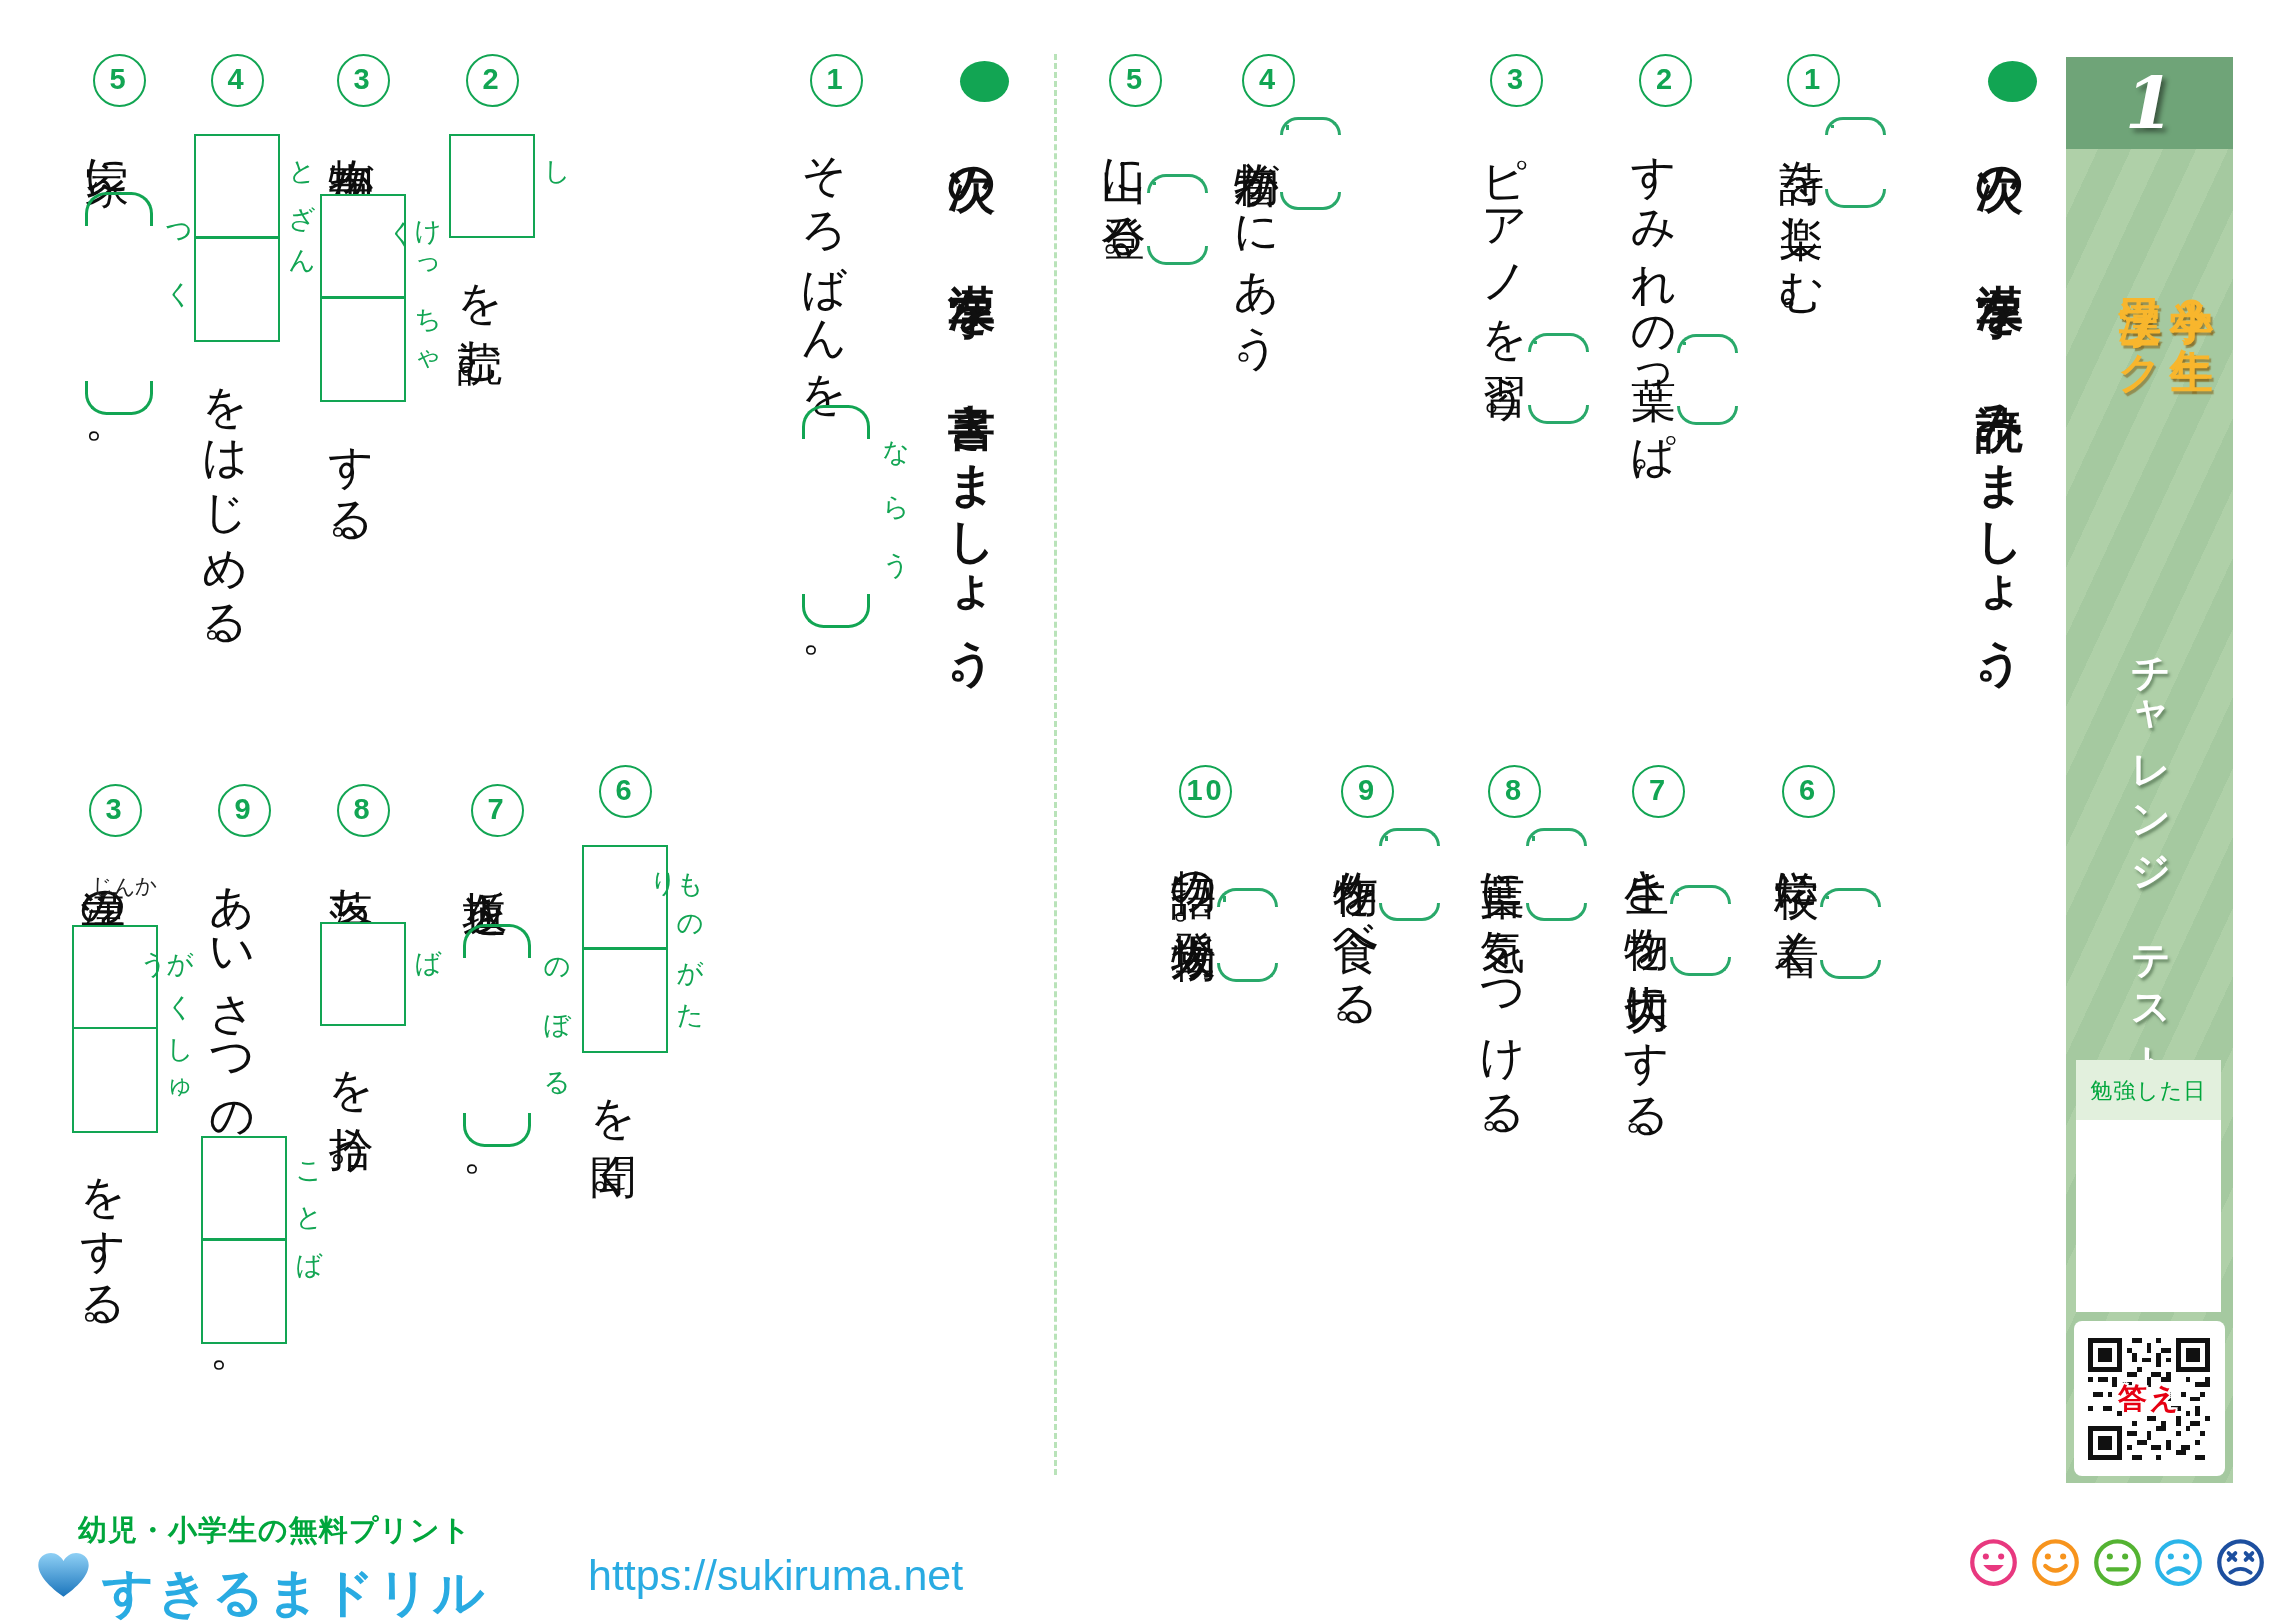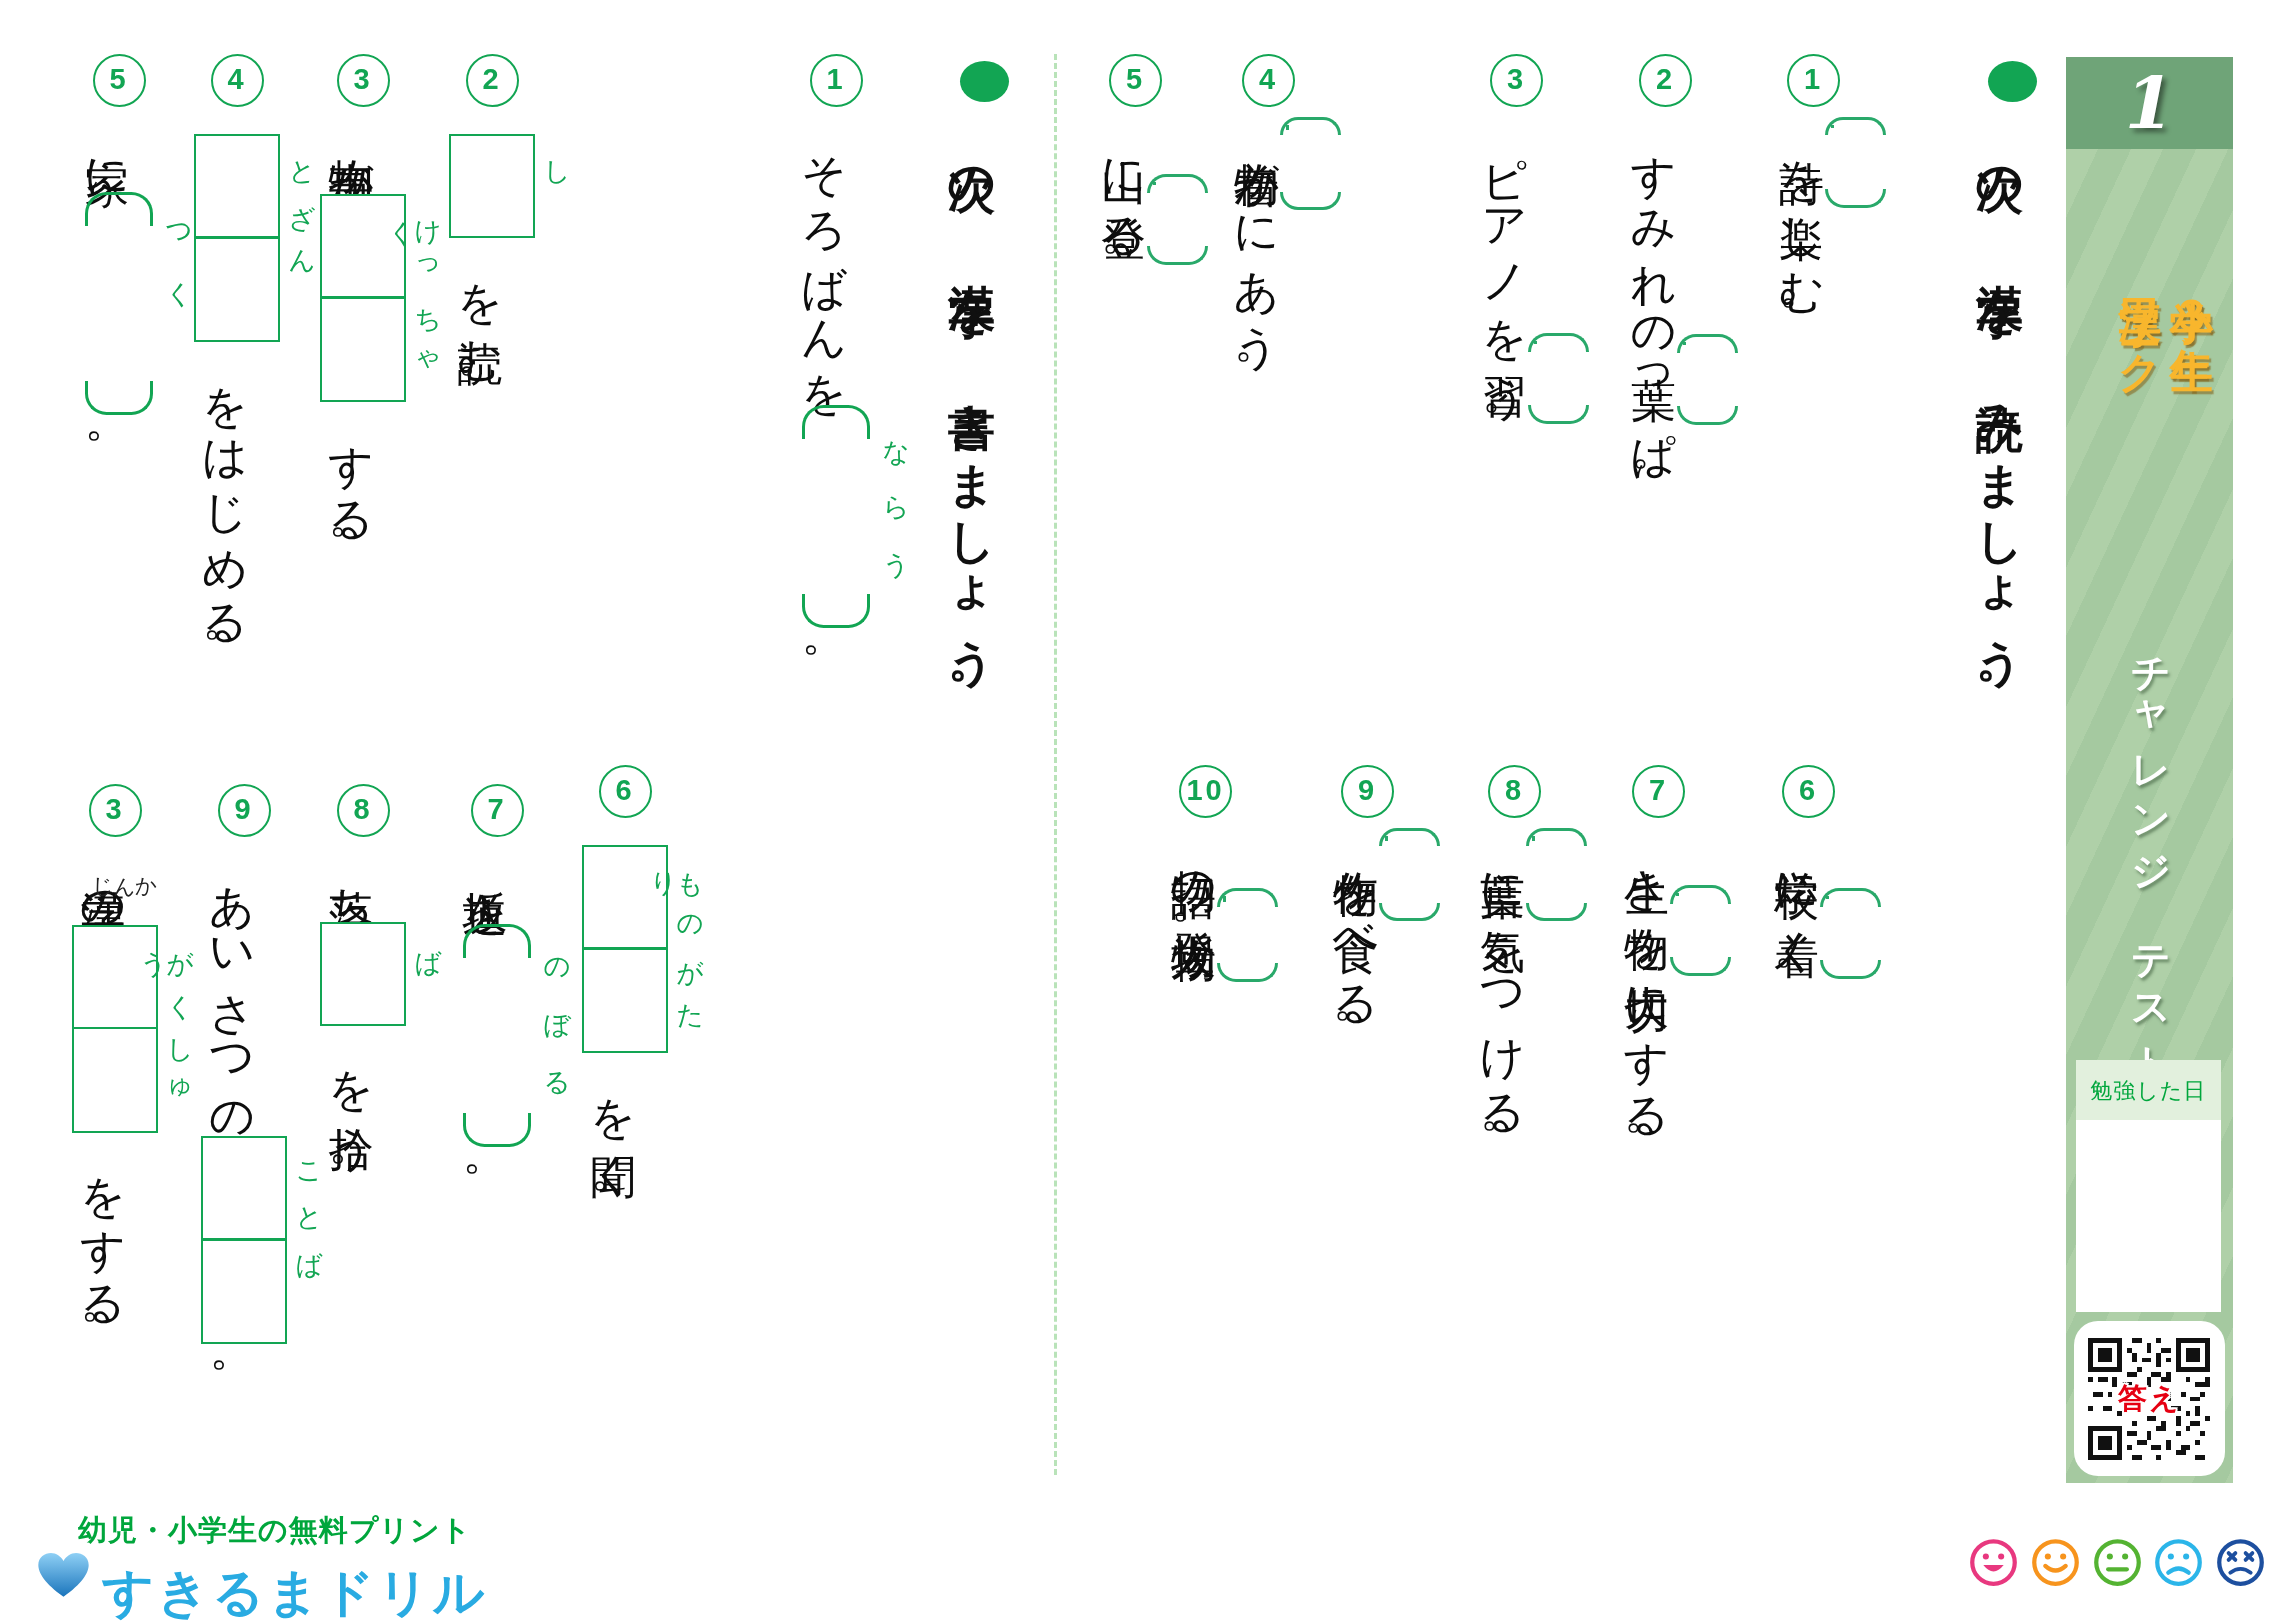--- a/index.html
+++ b/index.html
@@ -71,21 +71,21 @@
         font-size:43px;font-weight:700;color:var(--yellow);line-height:1.2;letter-spacing:2px;
         text-shadow:2px 2.9px 1px rgba(130,95,20,.55);}
   .banner-sub{position:absolute;top:480px;right:55px;writing-mode:vertical-rl;height:470px;
         font-size:39px;font-weight:700;color:#fff;letter-spacing:4.9px;
         text-shadow:2px 2.9px 2.9px rgba(45,75,45,.5);}
   .study-box{position:absolute;left:9.8px;width:145px;top:911px;height:61px;background:#e2f0dd;
         display:flex;align-items:center;justify-content:center;}
   .study-label{font-size:22px;font-weight:400;color:#00a63c;letter-spacing:1px;}
   .study-blank{position:absolute;left:9.8px;width:145px;top:971px;height:192px;background:#fff;}
   .qr-card{position:absolute;left:7.8px;width:151px;top:1172px;height:155px;background:#fff;
-        border-radius:24px;display:flex;align-items:center;justify-content:center;}
+        border-radius:8px;display:flex;align-items:center;justify-content:center;}
   .qr-wrap{position:relative;width:122px;height:122px;}
   .qr-answer{position:absolute;left:50%;top:50%;transform:translate(-50%,-50%);
         color:var(--red);font-size:29px;font-weight:700;letter-spacing:2px;white-space:nowrap;
         text-shadow:-2px 0 #fff,2px 0 #fff,0 -2px #fff,0 2px #fff,-2px -2px #fff,2px 2px #fff,-2px 2px #fff,2px -2px #fff;}
 
   
   .tagline{position:absolute;left:78px;top:1511px;font-size:29px;font-weight:700;
         color:#00a63c;letter-spacing:1px;}
   .site-name{position:absolute;left:102px;top:1543px;font-size:51px;font-weight:700;
         color:var(--blue);letter-spacing:2.9px;margin-top:16px;}
@@ -307,15 +307,16 @@
   <svg class="heart" width="53" height="49" viewBox="0 0 40 36">
     <defs>
       <linearGradient id="hg" x1="0" y1="0" x2="0" y2="1">
         <stop offset="0" stop-color="#8fd0f5"></stop>
           <stop offset="1" stop-color="#1b75bc"></stop>
       </linearGradient>
     </defs>
     <path d="M20 34 C6 24 1 16 1 10 C1 4 6 1 10.5 1 C14.5 1 18 3.5 20 7 C22 3.5 25.5 1 29.5 1 C34 1 39 4 39 10 C39 16 34 24 20 34 Z" fill="url(#hg)"></path>
   </svg>
   <div class="site-name">すきるまドリル</div>
+  <div class="site-url">https://sukiruma.net</div>
 
 </div>
 
 
 </body></html>

